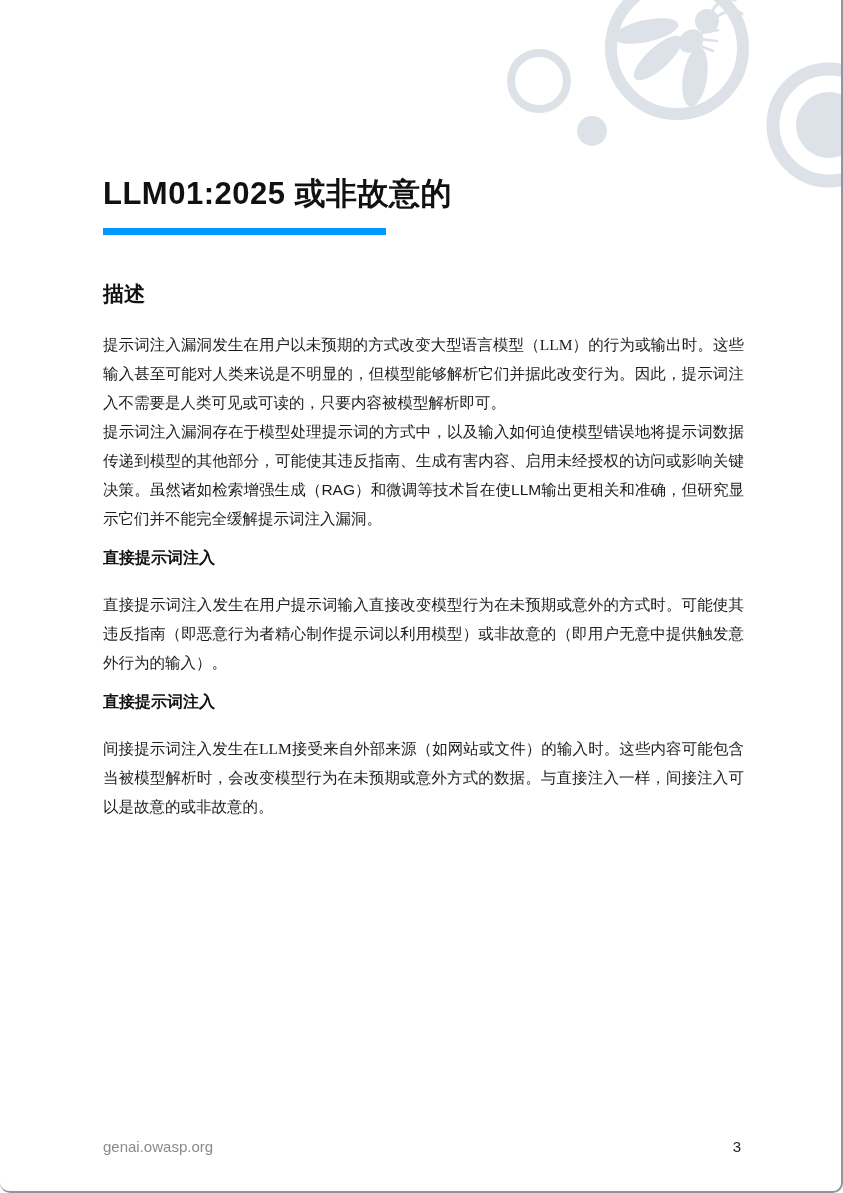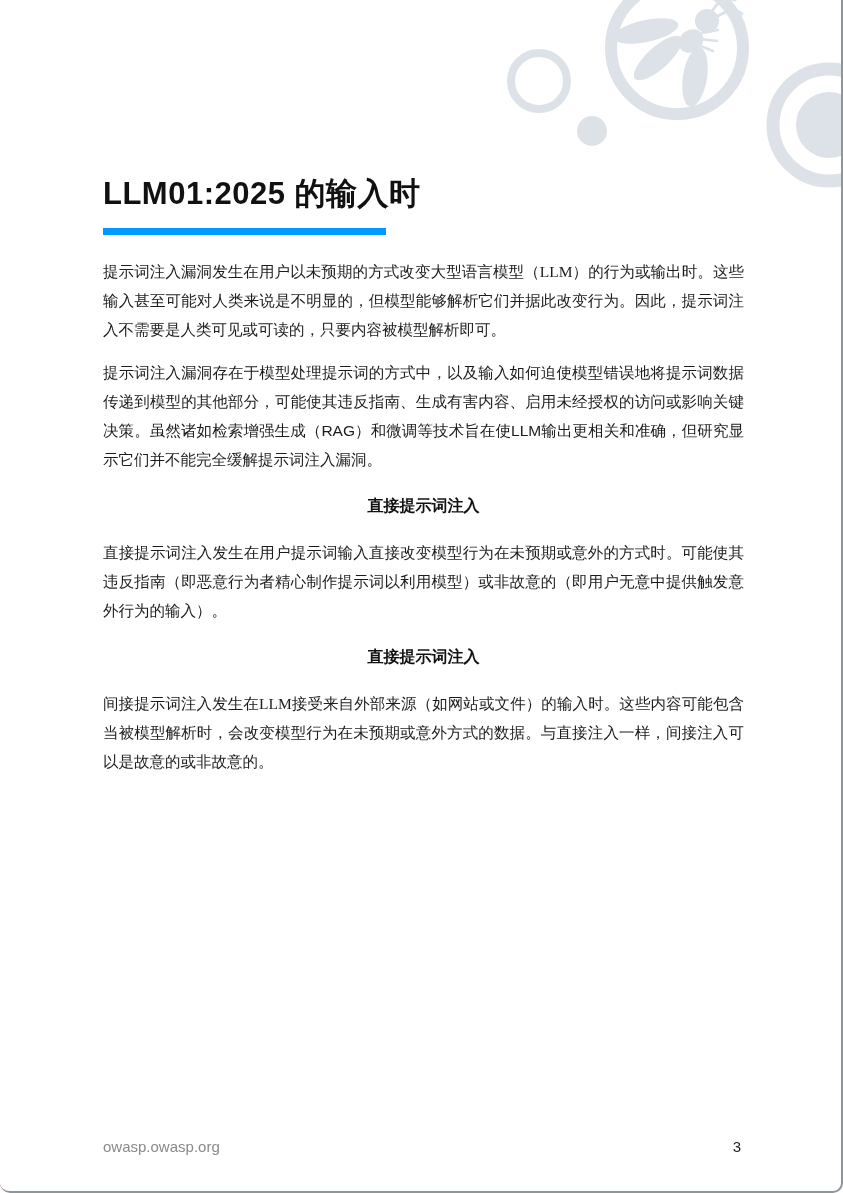--- a/index.html
+++ b/index.html
@@ -41,28 +41,26 @@
   }
   h2.section-heading {
     font-size: 21px; line-height: 28px;
     font-weight: 700; color: #111111;
   }
   .h2-desc  { margin-top: 45px; }
   .h2-types { margin-top: 26px; }
   h3.subsection-heading {
     font-size: 16px; line-height: 20px;
     font-weight: 700; color: #111111;
-    margin-top: 22px;
-    text-align: center;
+    margin-top: 15px;
   }
   p.body-para {
     font-size: 15.5px; line-height: 29px;
     color: #1c1c1c;
     text-align: justify;
-    margin-top: 14px;
   }
   p.first-after-heading { margin-top: 22px; font-family: Liberation Serif, serif; }
   
   .footer {
     position: absolute; left: 103px; right: 100px; bottom: 36px;
     display: flex; justify-content: space-between; align-items: baseline;
   }
   .footer-site {
     font-size: 15px; color: #8a8a8a; text-decoration: none;
   }
@@ -97,34 +95,35 @@
 
       <circle cx="104" cy="131" r="15"></circle>
 
       <circle cx="341" cy="125" r="56" fill="none" stroke="#dde2e8" stroke-width="13"></circle>
       <circle cx="341" cy="125" r="33"></circle>
     </g>
   </svg>
 
   <div class="content">
 
-    <h1 class="doc-title">LLM01:2025 的输入时</h1>
+    <h1 class="doc-title">LLM01:2025 或非故意的</h1>
     <div class="accent-bar"></div>
 
+    <h2 class="section-heading h2-desc">描述</h2>
 
     <p class="body-para first-after-heading">提示词注入漏洞发生在用户以未预期的方式改变大型语言模型（LLM）的行为或输出时。这些输入甚至可能对人类来说是不明显的，但模型能够解析它们并据此改变行为。因此，提示词注入不需要是人类可见或可读的，只要内容被模型解析即可。</p>
     <p class="body-para">提示词注入漏洞存在于模型处理提示词的方式中，以及输入如何迫使模型错误地将提示词数据传递到模型的其他部分，可能使其违反指南、生成有害内容、启用未经授权的访问或影响关键决策。虽然诸如检索增强生成（RAG）和微调等技术旨在使LLM输出更相关和准确，但研究显示它们并不能完全缓解提示词注入漏洞。</p>
 
 
     <h3 class="subsection-heading">直接提示词注入</h3>
     <p class="body-para first-after-heading">直接提示词注入发生在用户提示词输入直接改变模型行为在未预期或意外的方式时。可能使其违反指南（即恶意行为者精心制作提示词以利用模型）或非故意的（即用户无意中提供触发意外行为的输入）。</p>
 
     <h3 class="subsection-heading">直接提示词注入</h3>
     <p class="body-para first-after-heading">间接提示词注入发生在LLM接受来自外部来源（如网站或文件）的输入时。这些内容可能包含当被模型解析时，会改变模型行为在未预期或意外方式的数据。与直接注入一样，间接注入可以是故意的或非故意的。</p>
 
   </div>
 
   <div class="footer">
-    <a class="footer-site" href="#">owasp.owasp.org</a>
+    <a class="footer-site" href="#">genai.owasp.org</a>
     <span class="footer-page-num">3</span>
   </div>
 
 </div>
 
 </body></html>

